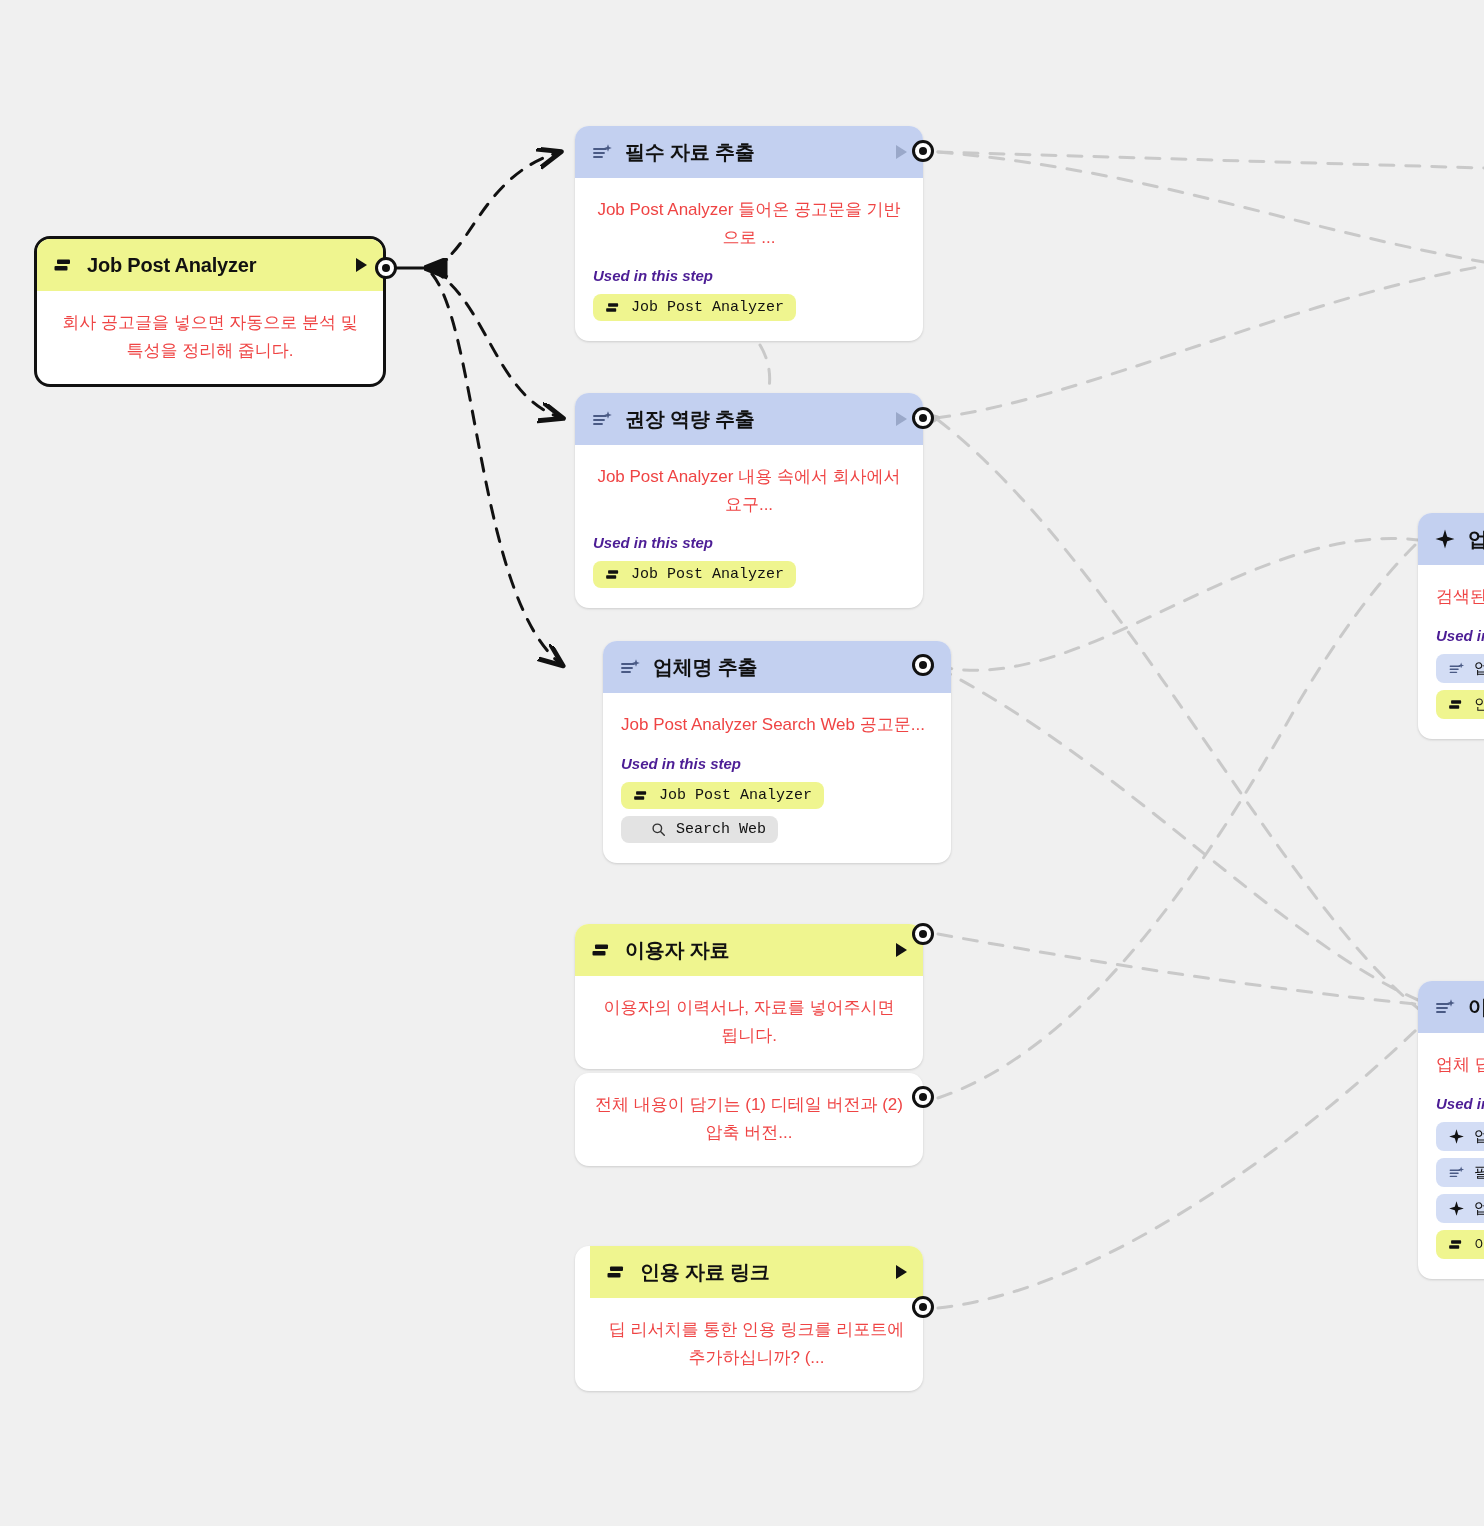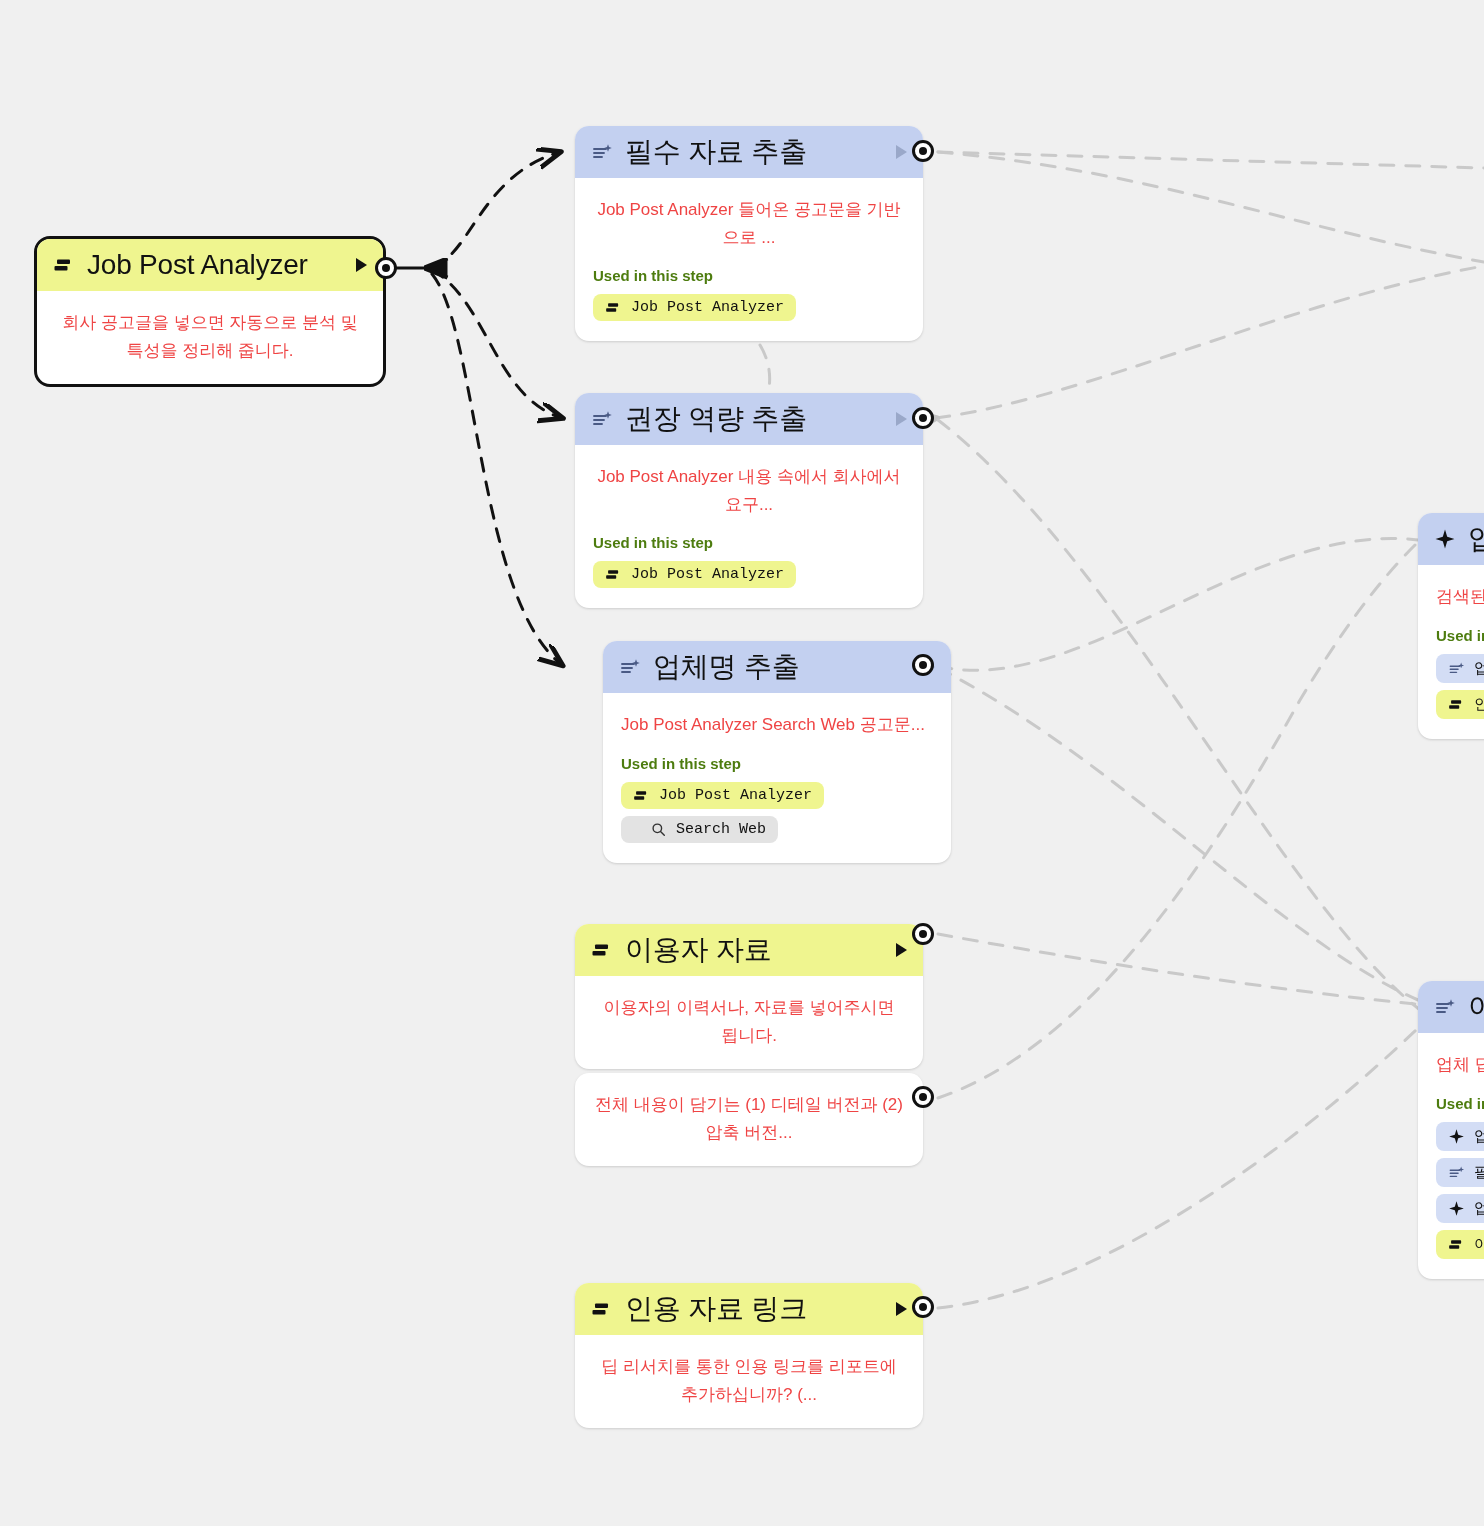--- a/index.html
+++ b/index.html
@@ -29,42 +29,43 @@
   }
   .node-header {
     display: flex; align-items: center;
     height: 52px;
     padding: 0 16px;
     gap: 12px;
   }
   .node-header.yellow { background: #eff58f; }
   .node-header.blue   { background: #c3d0f0; }
   .node-title {
-    font-size: 28px; font-weight: 400; color: #111111;
+    font-size: 20px; font-weight: 700; color: #111111;
     letter-spacing: -.2px; white-space: nowrap;
     flex: 1;
   }
   .hdr-icon { width: 22px; height: 22px; flex: none; display:block; }
   .play-tri {
     width: 0; height: 0; flex: none;
     border-left: 11px solid #111111;
     border-top: 7px solid transparent;
     border-bottom: 7px solid transparent;
   }
   .node-header.blue .play-tri { border-left-color: #9aa8c9; }
 
   .node-body { padding: 18px 18px 20px; }
   .node-desc {
     font-size: 17px; line-height: 1.62; color: #ef4444; text-align: center;
   }
   .node-desc.left { text-align: left; }
 
   .used-label {
-    font-size: 15px; font-weight: 700; color: #4d7c0f;
+    font-size: 15px; font-weight: 700; color: #4c1d95;
     margin: 16px 0 10px;
+    font-style: italic;
   }
   .chips { display: flex; flex-direction: column; align-items: flex-start; gap: 7px; }
   .chip {
     display: inline-flex; align-items: center; gap: 9px;
     padding: 5px 12px; border-radius: 8px;
     font-family: "Liberation Mono", monospace;
     font-size: 15px; color: #111111; white-space: nowrap;
   }
   .chip.yellow { background: #eff58f; }
   .chip.blue   { background: #d3ddf5; }
@@ -248,21 +249,21 @@
   </div>
   <div class="port" style="left:912px; top:923px;"></div>
 
   <div class="node" style="left:575px; top:1073px;">
     <div class="node-body">
       <div class="node-desc">전체 내용이 담기는 (1) 디테일 버전과 (2) 압축 버전...</div>
     </div>
   </div>
   <div class="port" style="left:912px; top:1086px;"></div>
 
-  <div class="node" style="left:575px; top:1283px;">
+  <div class="node" style="left:575px; top:1246px;padding-left:15px;">
     <div class="node-header yellow">
       <svg class="hdr-icon" viewBox="0 0 22 22">
         <rect x="4" y="5.5" width="13" height="4.6" rx="1" fill="#111"></rect>
         <rect x="1.5" y="12" width="13" height="4.6" rx="1" fill="#111"></rect>
       </svg>
       <span class="node-title">인용 자료 링크</span>
       <span class="play-tri"></span>
     </div>
     <div class="node-body">
       <div class="node-desc">딥 리서치를 통한 인용 링크를 리포트에 추가하십니까? (...</div>

